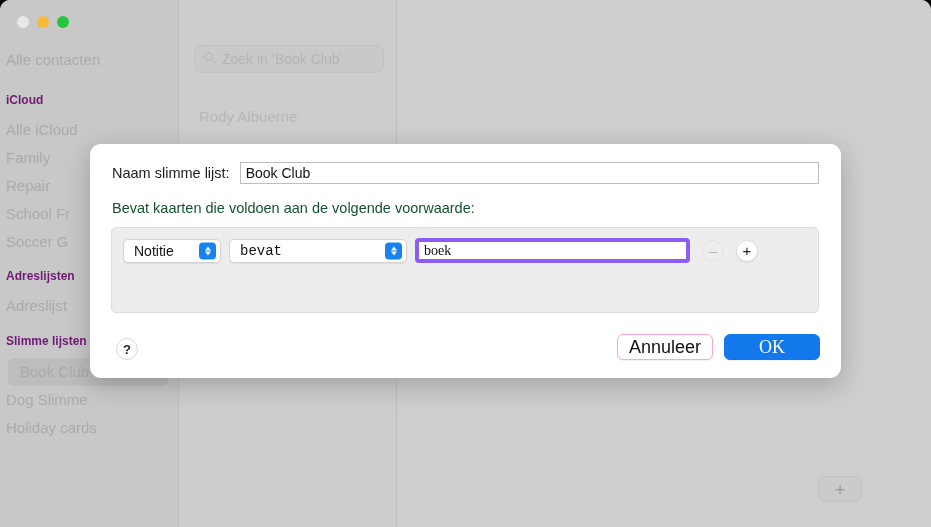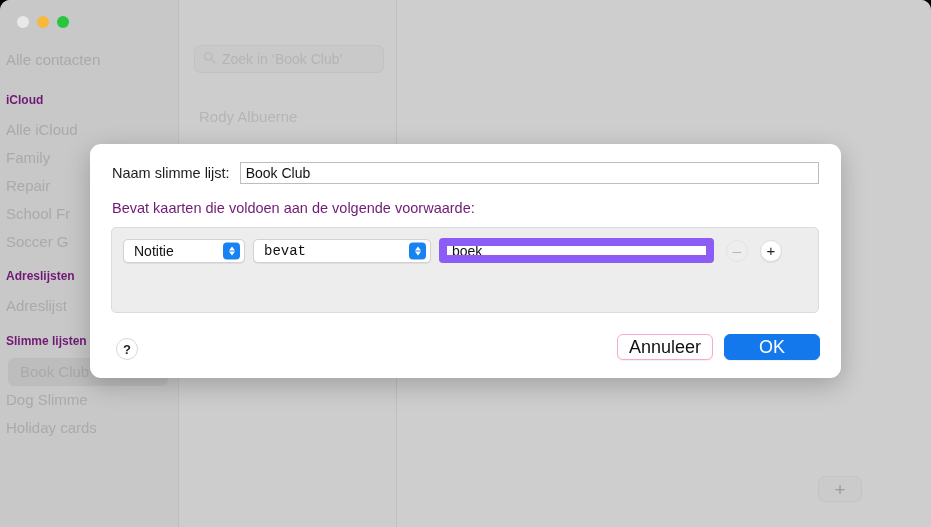--- a/index.html
+++ b/index.html
@@ -171,21 +171,21 @@
     padding: 0 5px;
     font-family: "Liberation Sans", sans-serif;
     border-radius: 0;
     outline: none;
   }
 
   .label-condition {
     position: absolute;
     left: 22px; top: 56px;
     font-size: 14.5px;
-    color: #701a75;
+    color: #14532d;
     white-space: nowrap;
   }
 
   .cond-panel {
     position: absolute;
     left: 21px; top: 83px;
     width: 708px; height: 86px;
     background: #ededed;
     border: 1px solid #dcdcdc;
     border-radius: 5px;
@@ -207,21 +207,21 @@
     border-radius: 5px;
     box-shadow: 0 1px 1px rgba(0,0,0,.07);
     display: flex;
     align-items: center;
     padding-left: 10px;
     padding-right: 30px;
     font-size: 14px;
     color: #111;
     white-space: nowrap;
   }
-  .popup.field-sel { width: 122px; }
+  .popup.field-sel { width: 98px; }
   .popup.op-sel    { width: 178px; font-family: Liberation Mono, monospace; }
 
   .stepper-glyph {
     position: absolute;
     right: 4px; top: 50%;
     transform: translateY(-50%);
     width: 17px; height: 17px;
     background: #1783f2;
     border-radius: 4px;
     display: flex;
@@ -234,27 +234,27 @@
     width: 0; height: 0;
     border-left: 3.5px solid transparent;
     border-right: 3.5px solid transparent;
   }
   .stepper-glyph .chev.up   { border-bottom: 4px solid #ffffff; }
   .stepper-glyph .chev.down { border-top: 4px solid #ffffff; }
 
   .value-input {
     width: 275px;
     height: 25px;
-    border: 8px solid #8b5cf6;
+    border: 4px solid #8b5cf6;
     border-radius: 4px;
     background: #fff;
     font-size: 14px;
     color: #111;
     padding: 0 5px;
-    font-family: Liberation Sans, sans-serif;
+    font-family: Liberation Serif, serif;
     outline: none;
   }
 
   .circ-btn {
     width: 22px; height: 22px;
     border-radius: 50%;
     background: #ffffff;
     border: 1px solid #dddddd;
     box-shadow: 0 1px 1px rgba(0,0,0,.07);
     display: flex;
@@ -305,20 +305,21 @@
     justify-content: center;
     border: 1px solid #f9a8d4;
     background: #ffffff;
     color: #111;
     box-shadow: 0 1px 1px rgba(0,0,0,.06);
   }
   .btn.primary {
     background: #1478ed;
     border-color: #1478ed;
     color: #ffffff;
+    font-family: Liberation Serif, serif;
   }
 </style>
 </head>
 <body>
 
 <div id="stage">
 
   <div class="app-window">
 
     <div class="sidebar">

